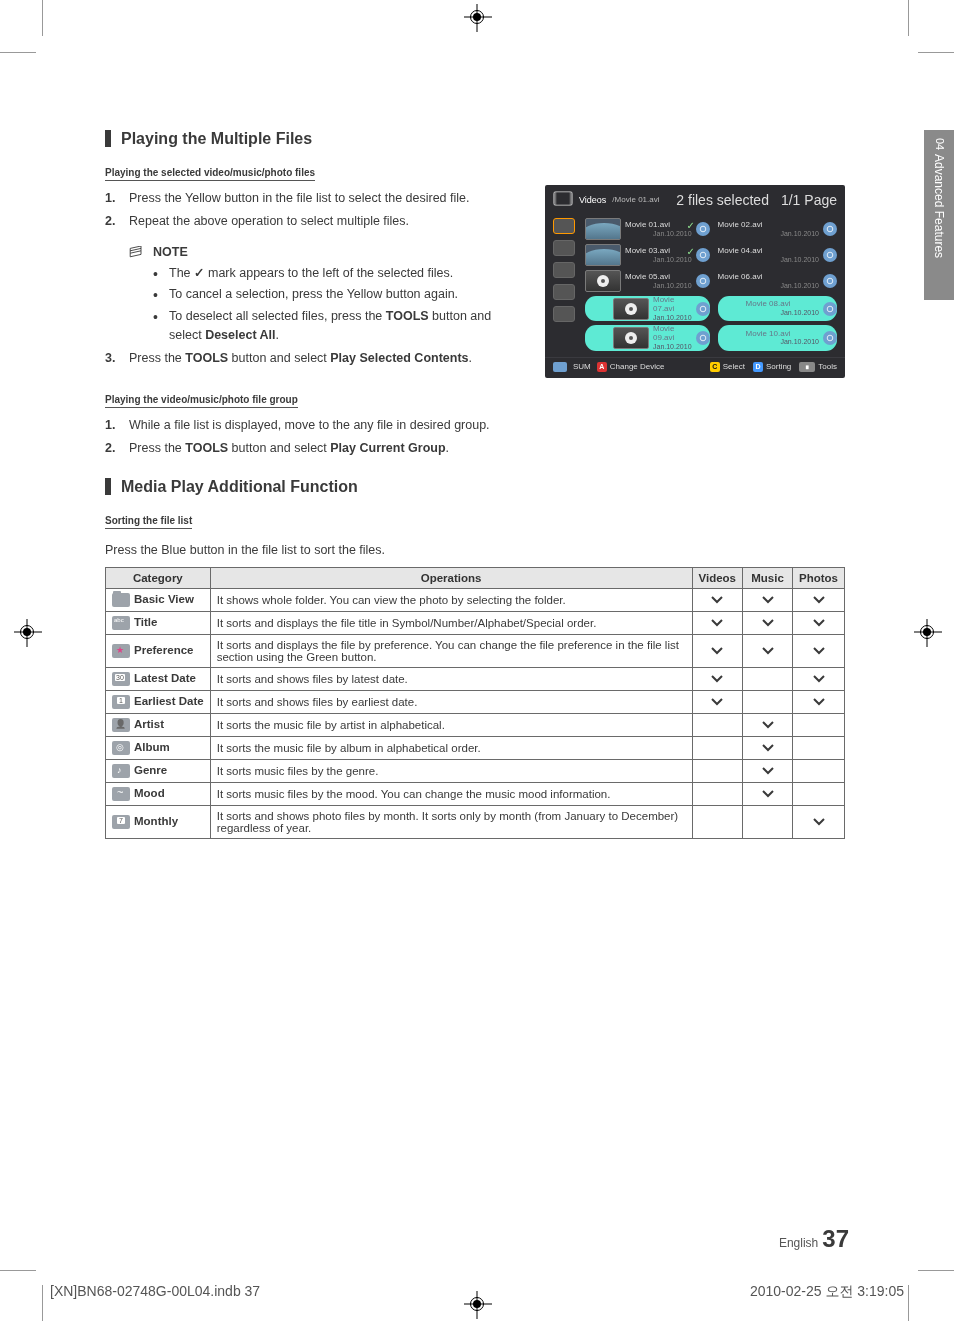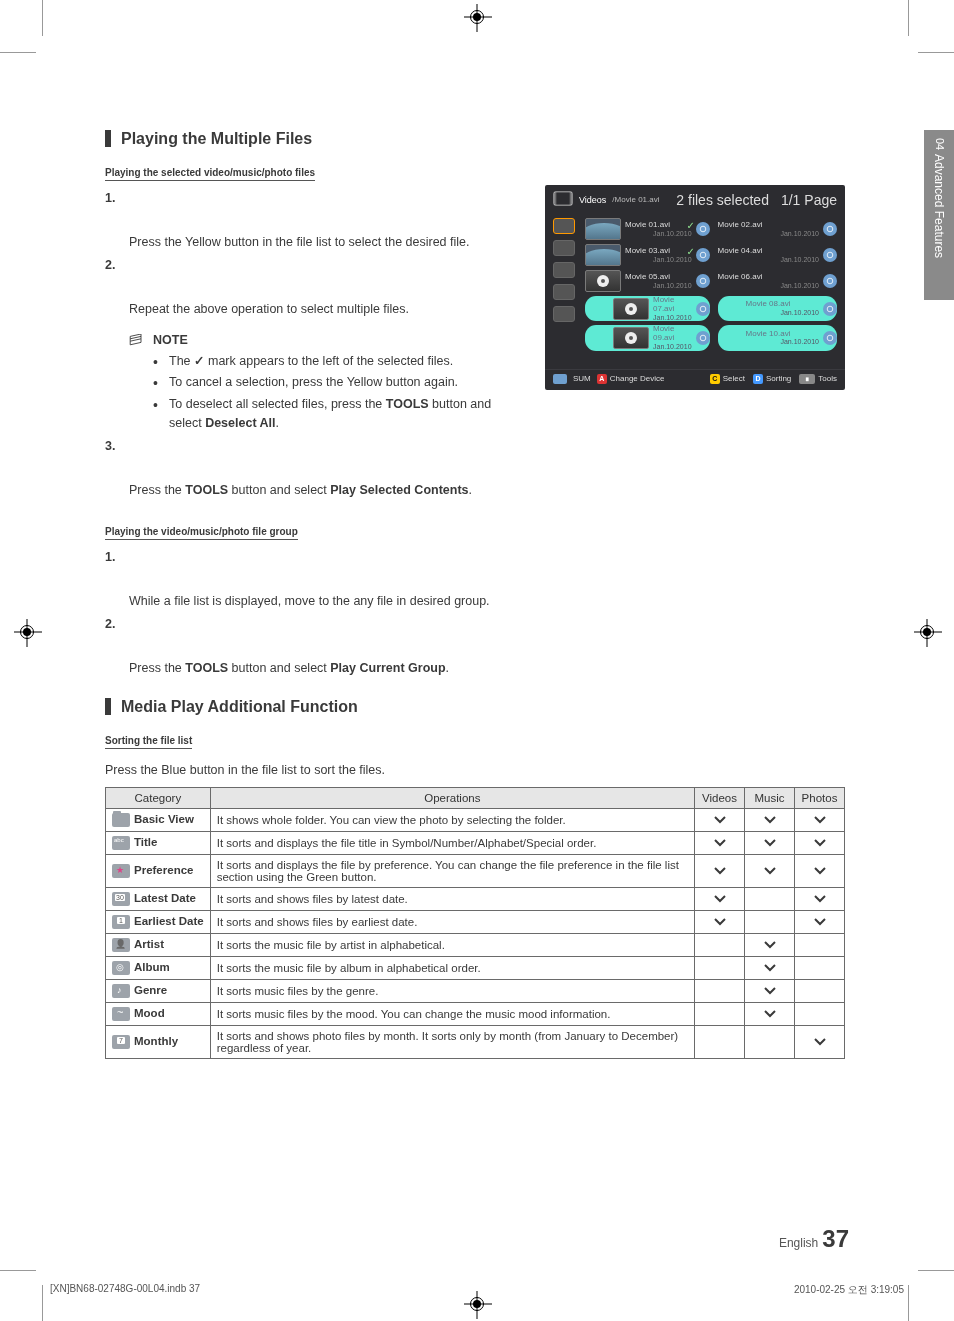--- a/index.html
+++ b/index.html
@@ -26,21 +26,21 @@
   .page { position:absolute; left:105px; top:130px; width:740px; }
   .side-tab { position:absolute; right:0; top:130px; width:30px; height:170px; background:#8a8a8a; color:#fff; font-size:11px; text-align:center; line-height:30px; }
   .side-tab .num { display:block; writing-mode:vertical-rl; text-orientation:mixed; margin:8px auto 0; font-size:11px; line-height:1; }
   .side-tab .lab { display:block; writing-mode:vertical-rl; text-orientation:mixed; margin:4px auto; font-size:12px; }
   h2.sec { font-size:16px; color:#3a3a3a; margin:0 0 14px; padding-left:16px; position:relative; font-weight:bold; }
   h2.sec::before { content:""; position:absolute; left:0; top:0; width:6px; height:17px; background:#3a3a3a; }
   h3.sub { font-size:10px; font-weight:bold; border-bottom:1px solid #555; display:inline-block; padding-bottom:2px; margin-bottom:8px; }
   ol.steps { list-style:none; }
   ol.steps > li { font-size:12.5px; line-height:1.55; margin-bottom:4px; display:flex; }
   ol.steps > li .num { font-weight:bold; width:24px; flex:none; }
-  ol.steps > li .txt { flex:1;margin-top:44px; }
+  ol.steps > li .txt { flex:1; }
   .note-row { margin:12px 0 2px 24px; }
   .note-label { font-weight:bold; font-size:12.5px; display:inline-flex; align-items:center; gap:6px; }
   .note-icon { width:18px; height:12px; display:inline-block; }
   .note-icon svg { width:100%; height:100%; }
   ul.bul { list-style:none; margin-left:48px; }
   ul.bul li { font-size:12.5px; line-height:1.55; position:relative; padding-left:16px; margin-bottom:2px; }
   ul.bul li::before { content:"•"; position:absolute; left:0; top:0; font-size:14px; }
   .chk { display:inline-block; vertical-align:middle; font-weight:bold; }
   .bold { font-weight:bold; }
   .left-col { width:400px; }
@@ -65,55 +65,55 @@
   .thumb.film::before { content:""; position:absolute; left:50%; top:50%; width:12px; height:12px; border-radius:50%; background:#eee; transform:translate(-50%,-50%); }
   .thumb.film::after { content:""; position:absolute; left:50%; top:50%; width:4px; height:4px; border-radius:50%; background:#555; transform:translate(-50%,-50%); }
   .meta { display:flex; flex-direction:column; flex:1; line-height:1.1; }
   .meta .name { color:#ddd; font-size:8px; }
   .meta .date { color:#888; font-size:7px; align-self:flex-end; }
   .tick-badge { width:14px; height:14px; border-radius:50%; background:#6fa0d0; color:#fff; font-size:8px; display:flex; align-items:center; justify-content:center; flex:none; position:relative; }
   .tick-badge .chkmark { position:absolute; left:-9px; top:-2px; color:#8fe28f; font-size:10px; }
   .cell.sel { background:#5eead4; border-radius:11px;padding-left:28px; }
   .cell.sel .meta .name { color:#678; }
   .cell.sel .meta .date { color:#556; }
-  .shot-ftr { display:flex; align-items:center; justify-content:space-between; padding:4px 8px 6px; font-size:8px; color:#ddd; border-top:1px solid #3a3a3f;margin-top:12px; }
+  .shot-ftr { display:flex; align-items:center; justify-content:space-between; padding:4px 8px 6px; font-size:8px; color:#ddd; border-top:1px solid #3a3a3f; }
   .shot-ftr .l { display:flex; align-items:center; gap:6px; }
   .sum-icon { width:14px; height:10px; background:#6fa0d0; border-radius:2px; }
   .tag { display:inline-flex; align-items:center; gap:3px; }
   .key { display:inline-flex; align-items:center; justify-content:center; min-width:10px; height:10px; border-radius:2px; font-size:7px; font-weight:bold; color:#111; }
   .key.a { background:#d33; color:#fff; }
   .key.c { background:#fc0; }
   .key.d { background:#49f; color:#fff; }
   .key.tools { background:#888; width:16px; color:#fff; }
 
   
   table.sort { border-collapse:collapse; width:100%; margin-top:10px; font-size:11.5px; }
   table.sort th, table.sort td { border:1px solid #6a6a6a; padding:4px 6px; vertical-align:middle; }
-  table.sort th { background:#e6e6e6; font-weight:normal; color:#333; text-align:center; }
+  table.sort th { background:#e6e6e6; font-weight:bold; color:#333; text-align:center; }
   table.sort td.cat { white-space:nowrap; }
   table.sort td.cat .cicon { display:inline-block; width:18px; height:14px; vertical-align:middle; margin-right:4px; }
   .cicon { background:#9da3aa; border-radius:2px; position:relative; }
   .cicon.folder::before { content:""; position:absolute; left:1px; top:-2px; width:8px; height:3px; background:#9da3aa; border-radius:1px 1px 0 0; }
   .cicon.title::after { content:"abc"; font-size:6px; color:#fff; position:absolute; left:2px; top:1px; }
   .cicon.pref::after { content:"★"; font-size:9px; color:#d48; position:absolute; left:4px; top:1px; }
   .cicon.date30::after { content:"30"; font-size:7px; color:#555; background:#fff; position:absolute; left:3px; top:2px; padding:0 1px; border-radius:1px; }
   .cicon.date1::after { content:"1"; font-size:7px; color:#555; background:#fff; position:absolute; left:5px; top:2px; padding:0 2px; border-radius:1px; }
   .cicon.artist::after { content:"👤"; font-size:9px; position:absolute; left:3px; top:1px; filter:grayscale(1); }
   .cicon.album::after { content:"◎"; font-size:9px; color:#fff; position:absolute; left:4px; top:1px; }
   .cicon.genre::after { content:"♪"; font-size:9px; color:#fff; position:absolute; left:5px; top:1px; }
   .cicon.mood::after { content:"~"; font-size:11px; color:#fff; position:absolute; left:5px; top:-1px; }
   .cicon.monthly::after { content:"7"; font-size:7px; color:#555; background:#fff; position:absolute; left:5px; top:2px; padding:0 2px; border-radius:1px; }
   td.mark { text-align:center; }
   .chev { display:inline-block; width:12px; height:8px; }
   .chev svg { width:100%; height:100%; }
 
   .footer { position:absolute; left:105px; right:105px; top:1225px; display:flex; justify-content:space-between; align-items:baseline; font-size:12px; color:#555; }
   .footer .pg { font-size:12px;margin-left:12px; }
   .footer .pg .big { font-size:24px; font-weight:bold; color:#3a3a3a; margin-left:4px; }
-  .meta-line { position:absolute; left:50px; right:50px; top:1283px; display:flex; justify-content:space-between; font-size:10px; color:#555; }
+  .meta-line { position:absolute; left:50px; right:50px; top:1283px; display:flex; justify-content:space-between; font-size:14px; color:#555; }
 </style>
 </head>
 <body>
 
 <div class="regmark" id="rm-top">
     <div class="inner"></div>
   </div>
 <div class="regmark" id="rm-left">
     <div class="inner"></div>
   </div>

